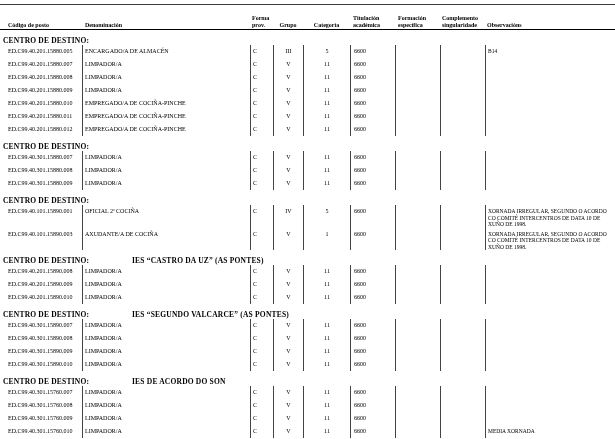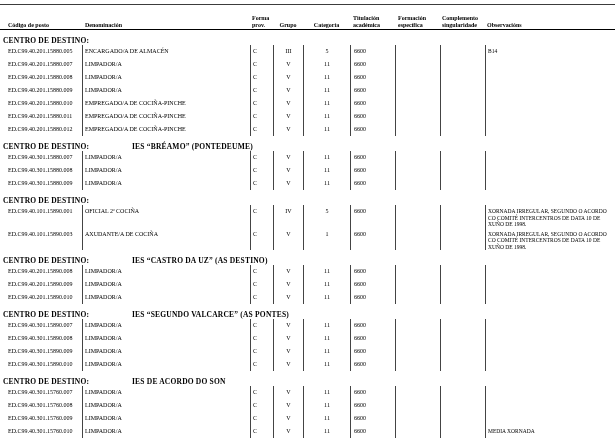--- a/index.html
+++ b/index.html
@@ -202,21 +202,20 @@
           <div class="cell col-categoria">11</div>
           <div class="cell col-titulacion">6600</div>
           <div class="cell col-formacion"></div>
           <div class="cell col-complemento"></div>
           <div class="cell col-observacions"></div>
         </div>
       </div>
       <div class="section">
         <div class="sec-head">
           <span class="sec-label">CENTRO DE DESTINO:</span>
-          <span class="sec-name">IES “BRÉAMO” (PONTEDEUME)</span>
         </div>
         <div class="row">
           <div class="cell col-codigo">ED.C99.40.301.15880.007</div>
           <div class="cell col-denominacion">LIMPADOR/A</div>
           <div class="cell col-forma">C</div>
           <div class="cell col-grupo">V</div>
           <div class="cell col-categoria">11</div>
           <div class="cell col-titulacion">6600</div>
           <div class="cell col-formacion"></div>
           <div class="cell col-complemento"></div>
@@ -268,21 +267,21 @@
           <div class="cell col-categoria">1</div>
           <div class="cell col-titulacion">6600</div>
           <div class="cell col-formacion"></div>
           <div class="cell col-complemento"></div>
           <div class="cell col-observacions">XORNADA IRREGULAR, SEGUNDO O ACORDO CO COMITÉ INTERCENTROS DE DATA 10 DE XUÑO DE 1998.</div>
         </div>
       </div>
       <div class="section">
         <div class="sec-head">
           <span class="sec-label">CENTRO DE DESTINO:</span>
-          <span class="sec-name">IES “CASTRO DA UZ” (AS DESTINO)</span>
+          <span class="sec-name">IES “CASTRO DA UZ” (AS PONTES)</span>
         </div>
         <div class="row">
           <div class="cell col-codigo">ED.C99.40.201.15890.008</div>
           <div class="cell col-denominacion">LIMPADOR/A</div>
           <div class="cell col-forma">C</div>
           <div class="cell col-grupo">V</div>
           <div class="cell col-categoria">11</div>
           <div class="cell col-titulacion">6600</div>
           <div class="cell col-formacion"></div>
           <div class="cell col-complemento"></div>

